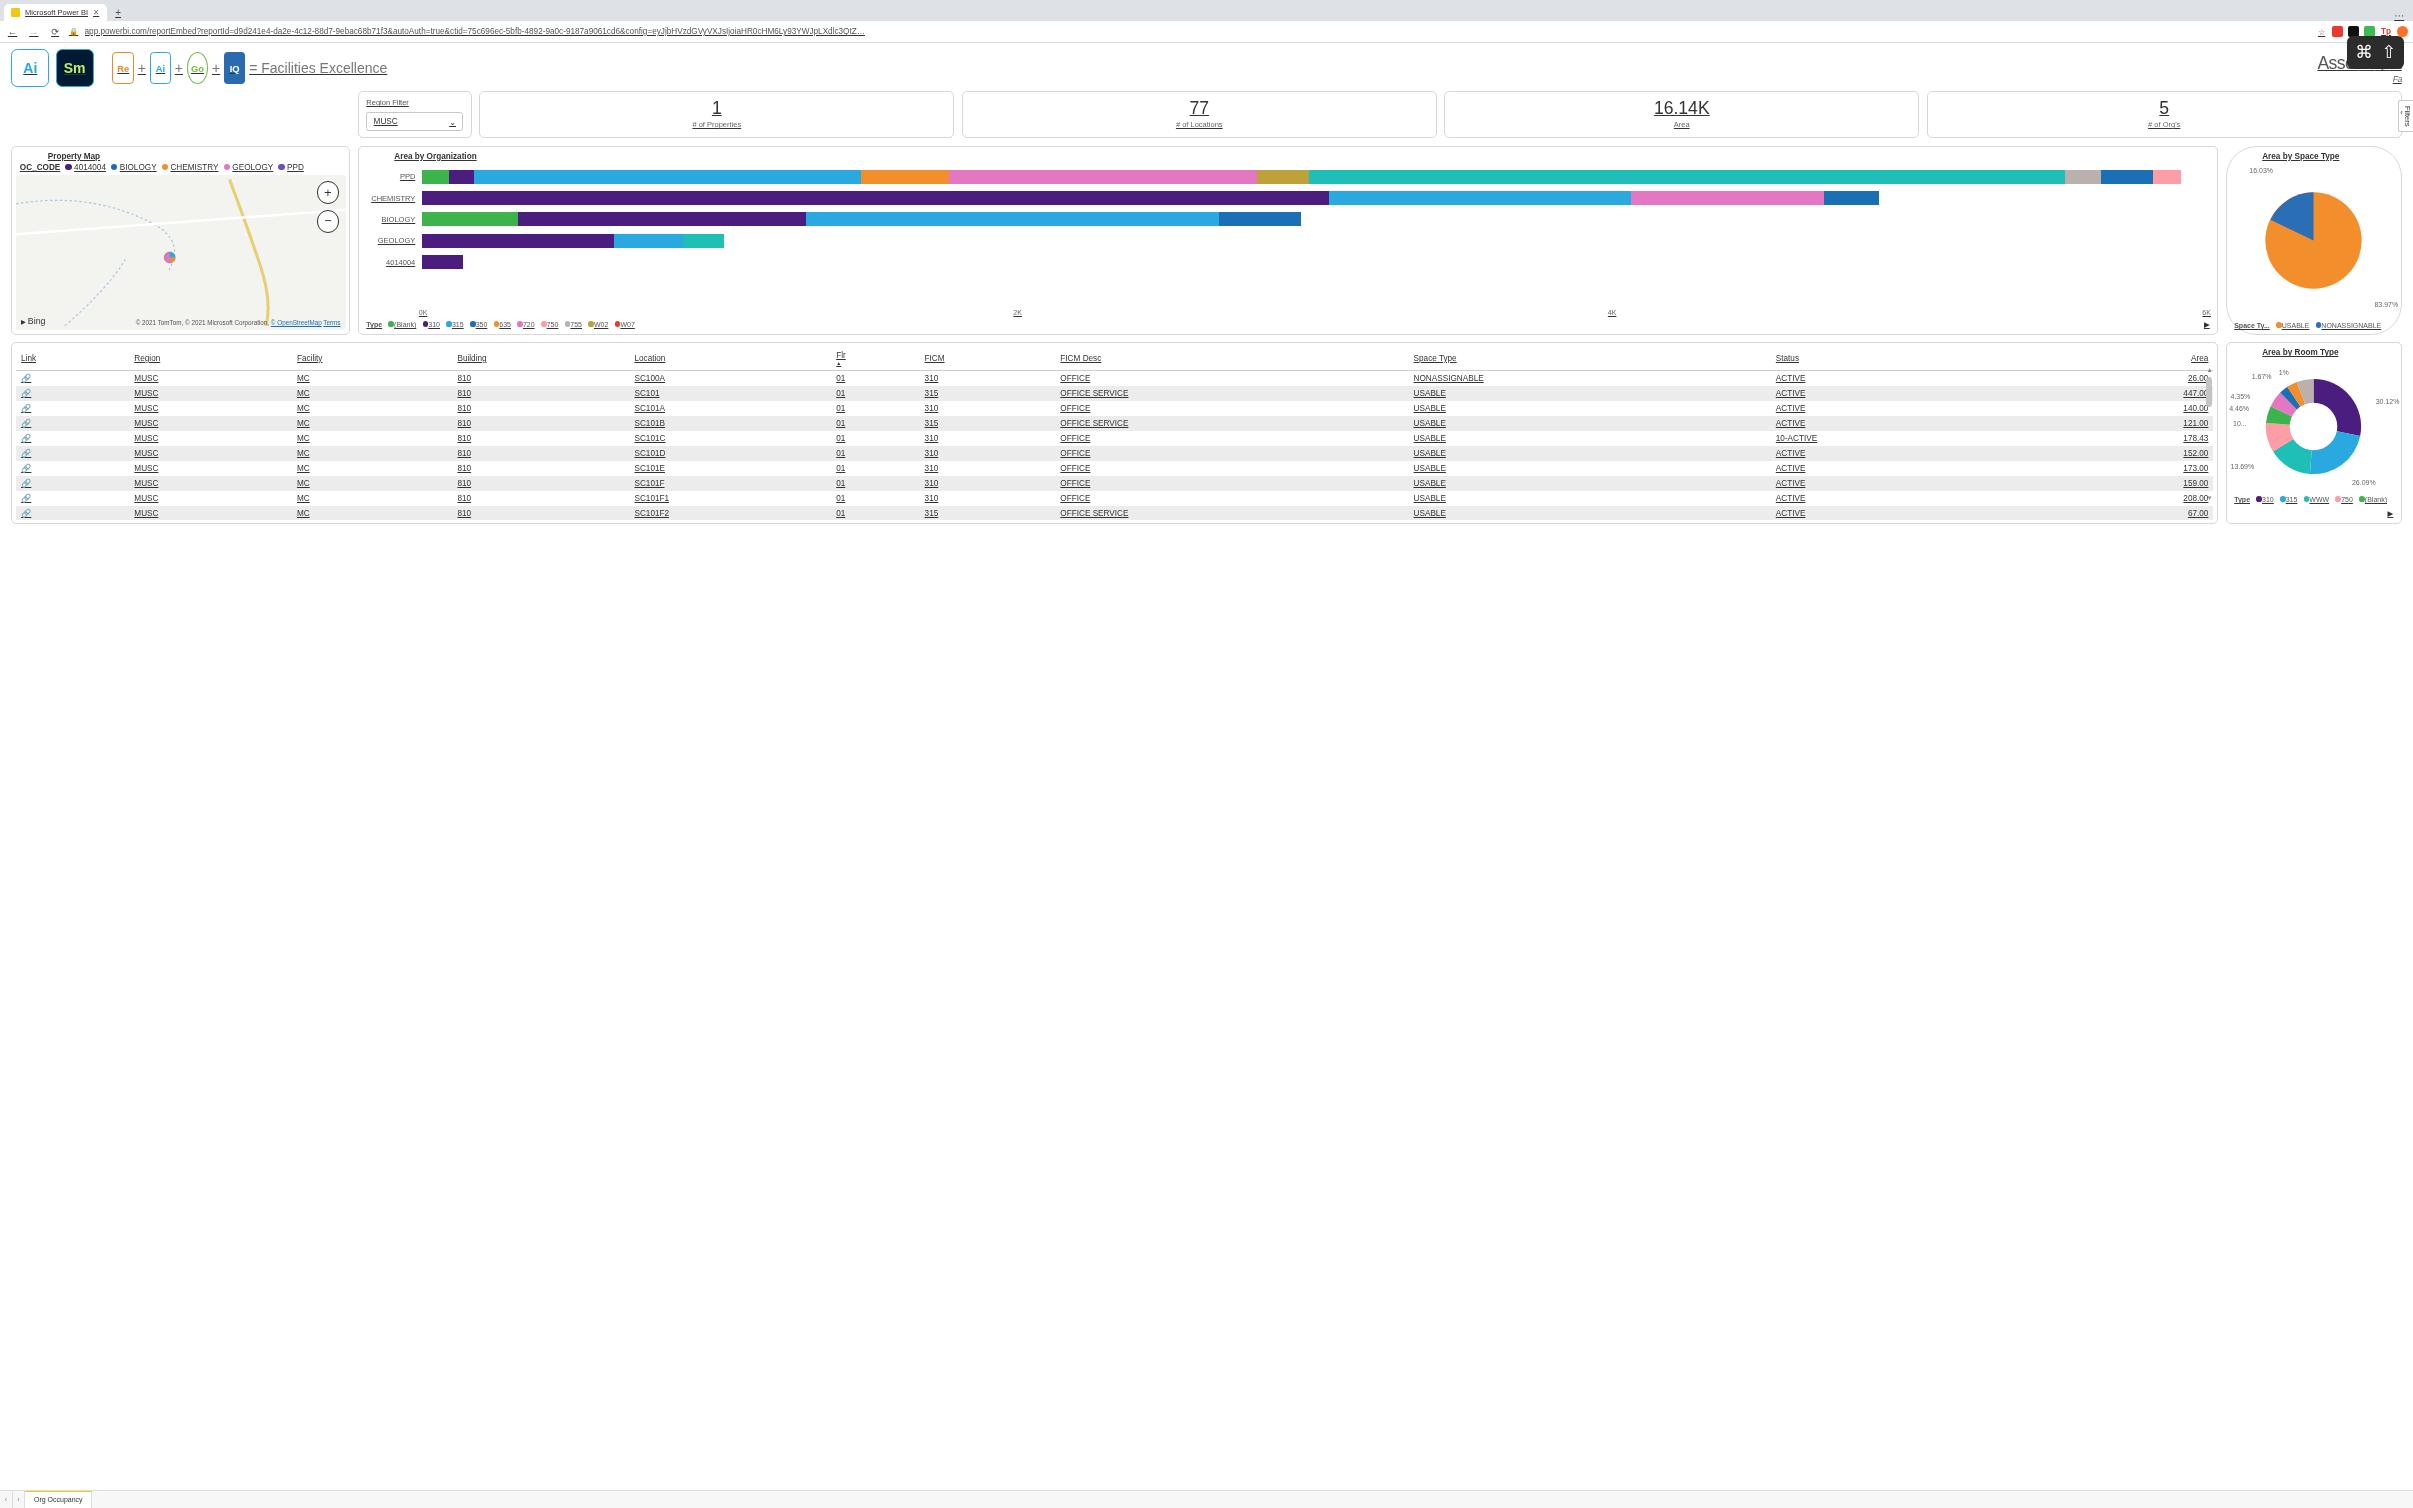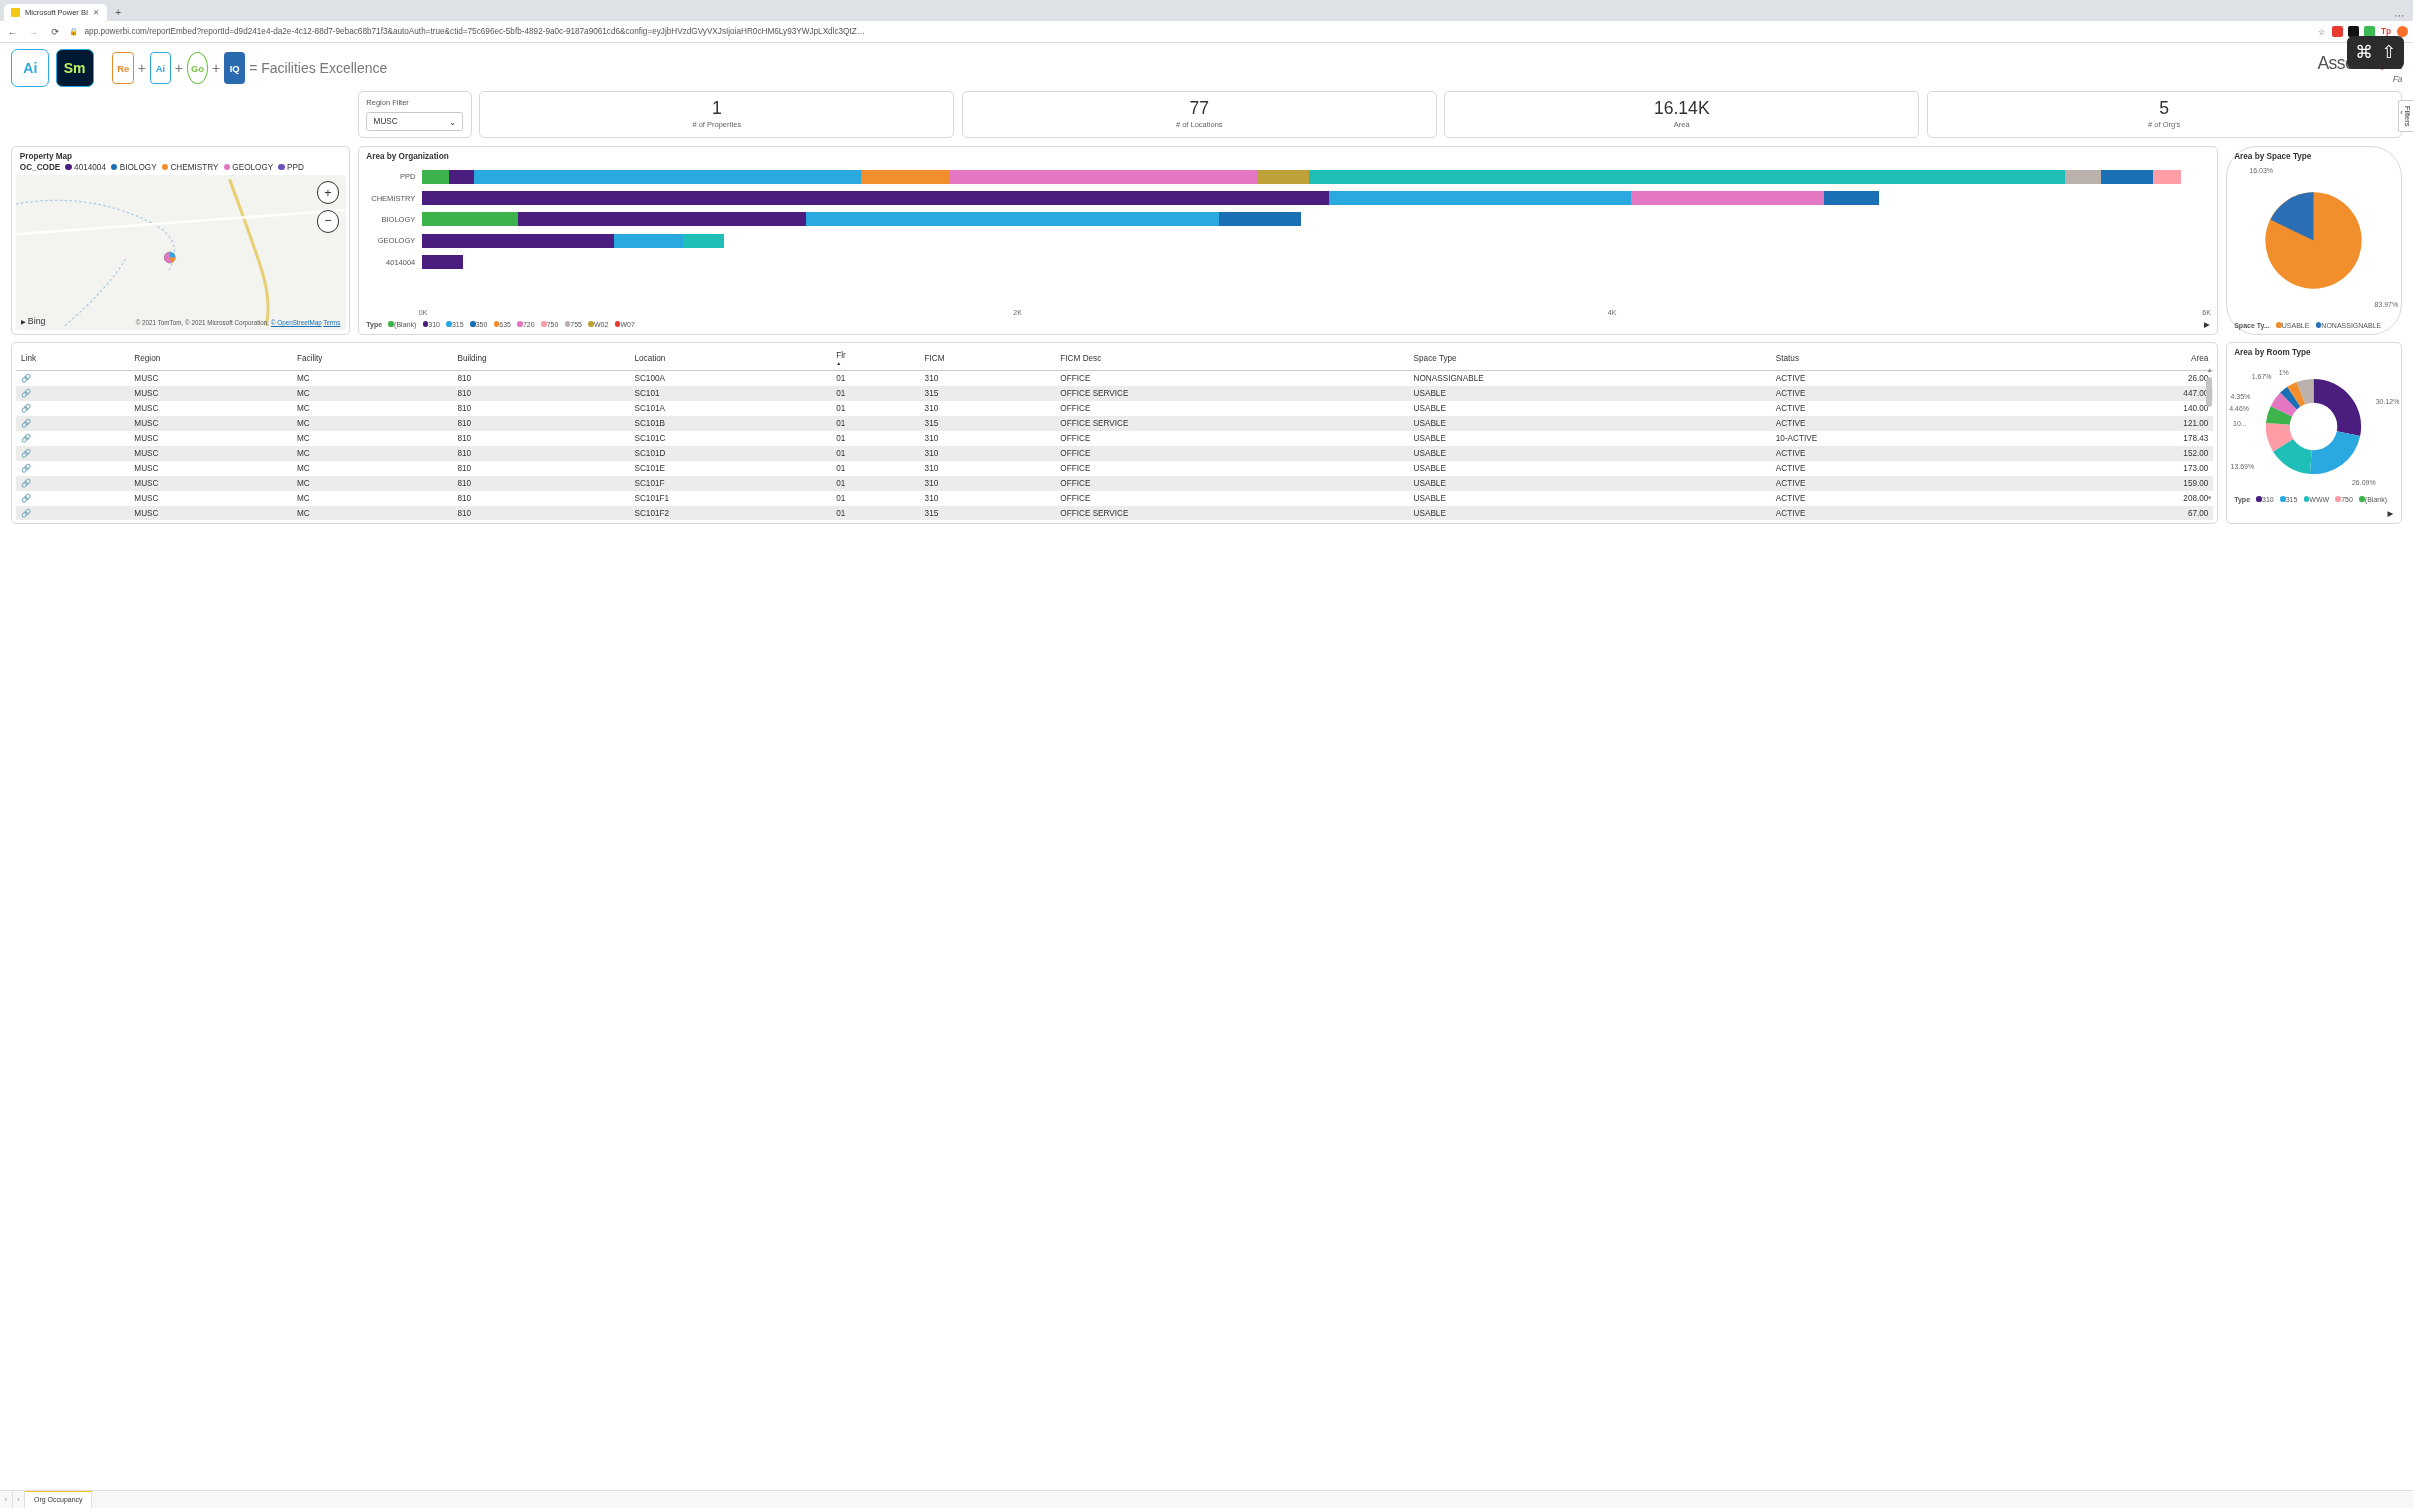--- a/index.html
+++ b/index.html
@@ -1,20 +1,20 @@
 <!DOCTYPE html>
 <html style="font-size:10px"><head>
 <meta charset="utf-8">
 <style>
   * { box-sizing: border-box; margin: 0; padding: 0; }
   html, body { width: 100%; height: 100%; font-family: "Segoe UI", Arial, sans-serif; background:#fff; color:#333; }
   body { overflow:hidden; }
 
   
-  .browser { width:100%; height:100%; display:flex; flex-direction:column; }
+  .browser { width:100%; height:100%; display:flex; flex-direction:column;text-decoration:underline; }
   .tab-strip { height:21.4px; background:#dee1e6; display:flex; align-items:flex-end; padding:0 3.8px; gap:3.8px; }
   .tab { background:#fff; height:17.6px; border-radius:5px 5px 0 0; display:flex; align-items:center; gap:5px; padding:0 7.5px; font-size:7.5px; color:#333; min-width:101px; position:relative; }
   .tab .favicon { width:8.8px; height:8.8px; background:#f2c811; border-radius:1.3px; display:inline-block; }
   .tab .close { color:#666; font-size:7.5px; }
   .newtab { width:15px; height:15px; display:flex; align-items:center; justify-content:center; color:#555; font-size:10px; margin-bottom:1.3px; cursor:pointer; }
   .tab-strip .menu-dots { margin-left:auto; margin-right:5px; color:#555; font-size:10px; }
 
   .url-bar { height:21.4px; background:#fff; border-bottom:0.6px solid #dcdcdc; display:flex; align-items:center; padding:0 5px; gap:6.3px; font-size:8.2px; color:#555; }
   .navbtn { width:15px; height:15px; display:flex; align-items:center; justify-content:center; color:#555; font-size:9.4px; }
   .lock { color:#666; font-size:7.5px; }
@@ -50,21 +50,21 @@
   .card { border:0.6px solid #d8d8d8; border-radius:5px; background:#fff; }
   .region-filter { flex:0 0 114px; padding:6.3px 7.5px; }
   .region-filter .label { font-size:7.5px; color:#555; margin-bottom:5px; }
   .select { border:0.6px solid #c8c8c8; border-radius:2.5px; height:19px; display:flex; align-items:center; justify-content:space-between; padding:0 6.3px; font-size:8.2px; color:#333; }
   .kpi { flex:1; display:flex; flex-direction:column; align-items:center; justify-content:center; padding:3.8px 2.5px 6.3px; }
   .kpi .val { font-size:17.6px; color:#333; }
   .kpi .lbl { font-size:7.5px; color:#666; margin-top:1.3px; }
 
   .row2 { display:flex; gap:7.5px; margin-top:7.5px; height:189px; }
   .map-card { flex:0 0 339px; display:flex; flex-direction:column; }
-  .card .title { font-size:8.2px; font-weight:600; color:#333; padding:5px 7.5px 2.5px; }
+  .card .title { font-size:8.2px; font-weight:600; color:#333; padding:5px 7.5px 2.5px;margin-left:28px; }
   .map-legend { font-size:8.2px; padding:0 7.5px 2.5px; display:flex; gap:5px; align-items:center; flex-wrap:wrap; }
   .map-legend .lead { font-weight:700; color:#333; }
   .map-legend .dot { width:6.3px; height:6.3px; border-radius:50%; display:inline-block; margin-right:2.5px; }
   .map-area { flex:1; position:relative; margin:0 3.8px 3.8px; border-radius:2.5px; background:#f3f3f0; overflow:hidden; }
   .map-area svg { width:100%; height:100%; }
   .zoom-btn { position:absolute; right:6.3px; width:22.6px; height:22.6px; border:1.3px solid #333; border-radius:50%; display:flex; align-items:center; justify-content:center; font-size:12.6px; background:#fff; }
   .zoom-in { top:6.3px; } .zoom-out { top:35px; }
   .bing { position:absolute; left:5px; bottom:3.8px; font-size:8.8px; font-weight:500; color:#333; }
   .bing::before { content:"▶"; font-size:6.3px; margin-right:1.9px; }
   .map-attr { position:absolute; right:5px; bottom:3.8px; font-size:6.3px; color:#555; }

